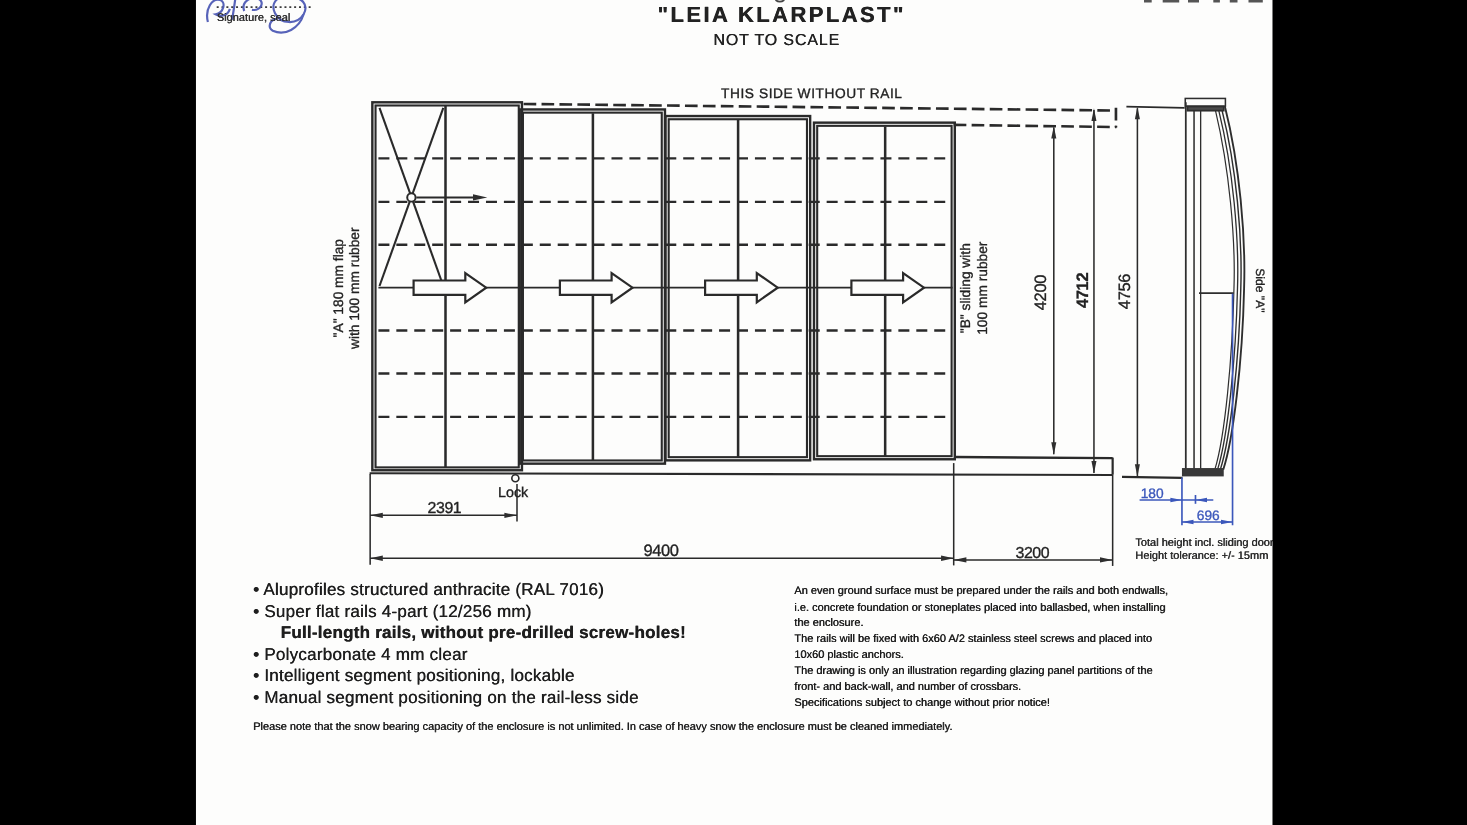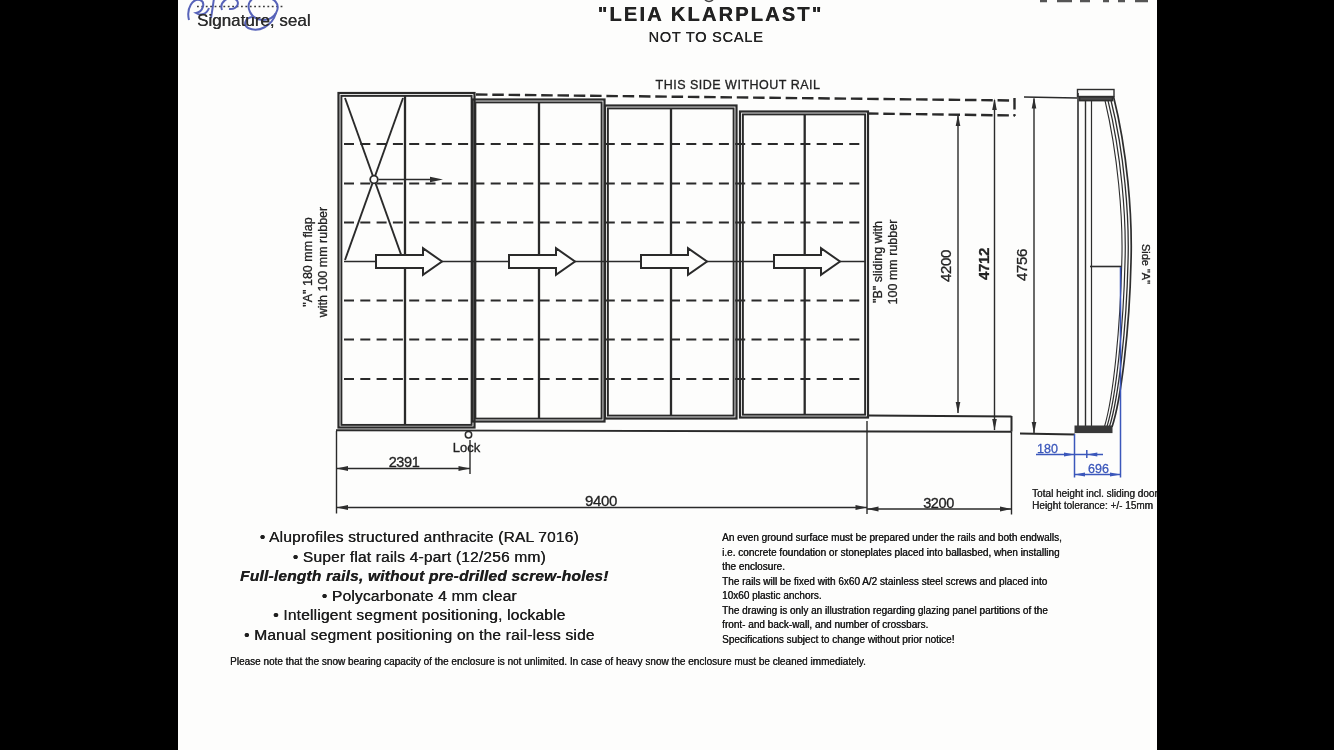--- a/index.html
+++ b/index.html
@@ -159,28 +159,28 @@
     <text transform="translate(311.5,262) rotate(-90)" font-size="12.5" text-anchor="middle">"A" 180 mm flap</text>
     <text transform="translate(326.5,262) rotate(-90)" font-size="12.5" text-anchor="middle">with 100 mm rubber</text>
     <text transform="translate(882,262) rotate(-90)" font-size="12.5" text-anchor="middle">"B" sliding with</text>
     <text transform="translate(897,262) rotate(-90)" font-size="12.5" text-anchor="middle">100 mm rubber</text>
     <text transform="translate(1142,264) rotate(90)" font-size="11" text-anchor="middle">Side "A"</text>
     <text x="1037" y="452.5" font-size="12.5" fill="#3b57bb" stroke="#3b57bb" stroke-width="0.3">180</text>
     <text x="1088" y="473" font-size="12.5" fill="#3b57bb" stroke="#3b57bb" stroke-width="0.3">696</text>
   </g>
 </svg>
 
-<div class="t" style="left:197px;top:11px;font-size:17px;color:#2e2e2e;">Signature, seal</div>
+<div class="t" style="left:197px;top:11px;font-size:10px;color:#2e2e2e;">Signature, seal</div>
 <div class="t" style="left:0;top:3px;width:1421px;text-align:center;font-size:20px;font-weight:bold;letter-spacing:2.2px;color:#222;">"LEIA KLARPLAST"</div>
 <div class="t" style="left:0;top:28.5px;width:1412px;text-align:center;font-size:14.5px;letter-spacing:0.8px;color:#222;">NOT TO SCALE</div>
 
-<div class="t" style="left:230px;top:527px;font-size:15.5px;letter-spacing:0.2px;line-height:19.6px;color:#1e1e1e;text-align:center;">
+<div class="t" style="left:230px;top:527px;font-size:15.5px;letter-spacing:0.2px;line-height:19.6px;color:#1e1e1e;">
   • Aluprofiles structured anthracite (RAL 7016)<br>
   • Super flat rails 4-part (12/256 mm)<br>
-  <span style="font-weight:bold;margin-left:10px;font-style:italic;">Full-length rails, without pre-drilled screw-holes!</span><br>
+  <span style="font-weight:bold;margin-left:25px;">Full-length rails, without pre-drilled screw-holes!</span><br>
   • Polycarbonate 4 mm clear<br>
   • Intelligent segment positioning, lockable<br>
   • Manual segment positioning on the rail-less side
 </div>
 
 <div class="t" style="left:722px;top:531px;font-size:10px;line-height:14.5px;color:#1a1a1a;">
   An even ground surface must be prepared under the rails and both endwalls,<br>
   i.e. concrete foundation or stoneplates placed into ballasbed, when installing<br>
   the enclosure.<br>
   The rails will be fixed with 6x60 A/2 stainless steel screws and placed into<br>

